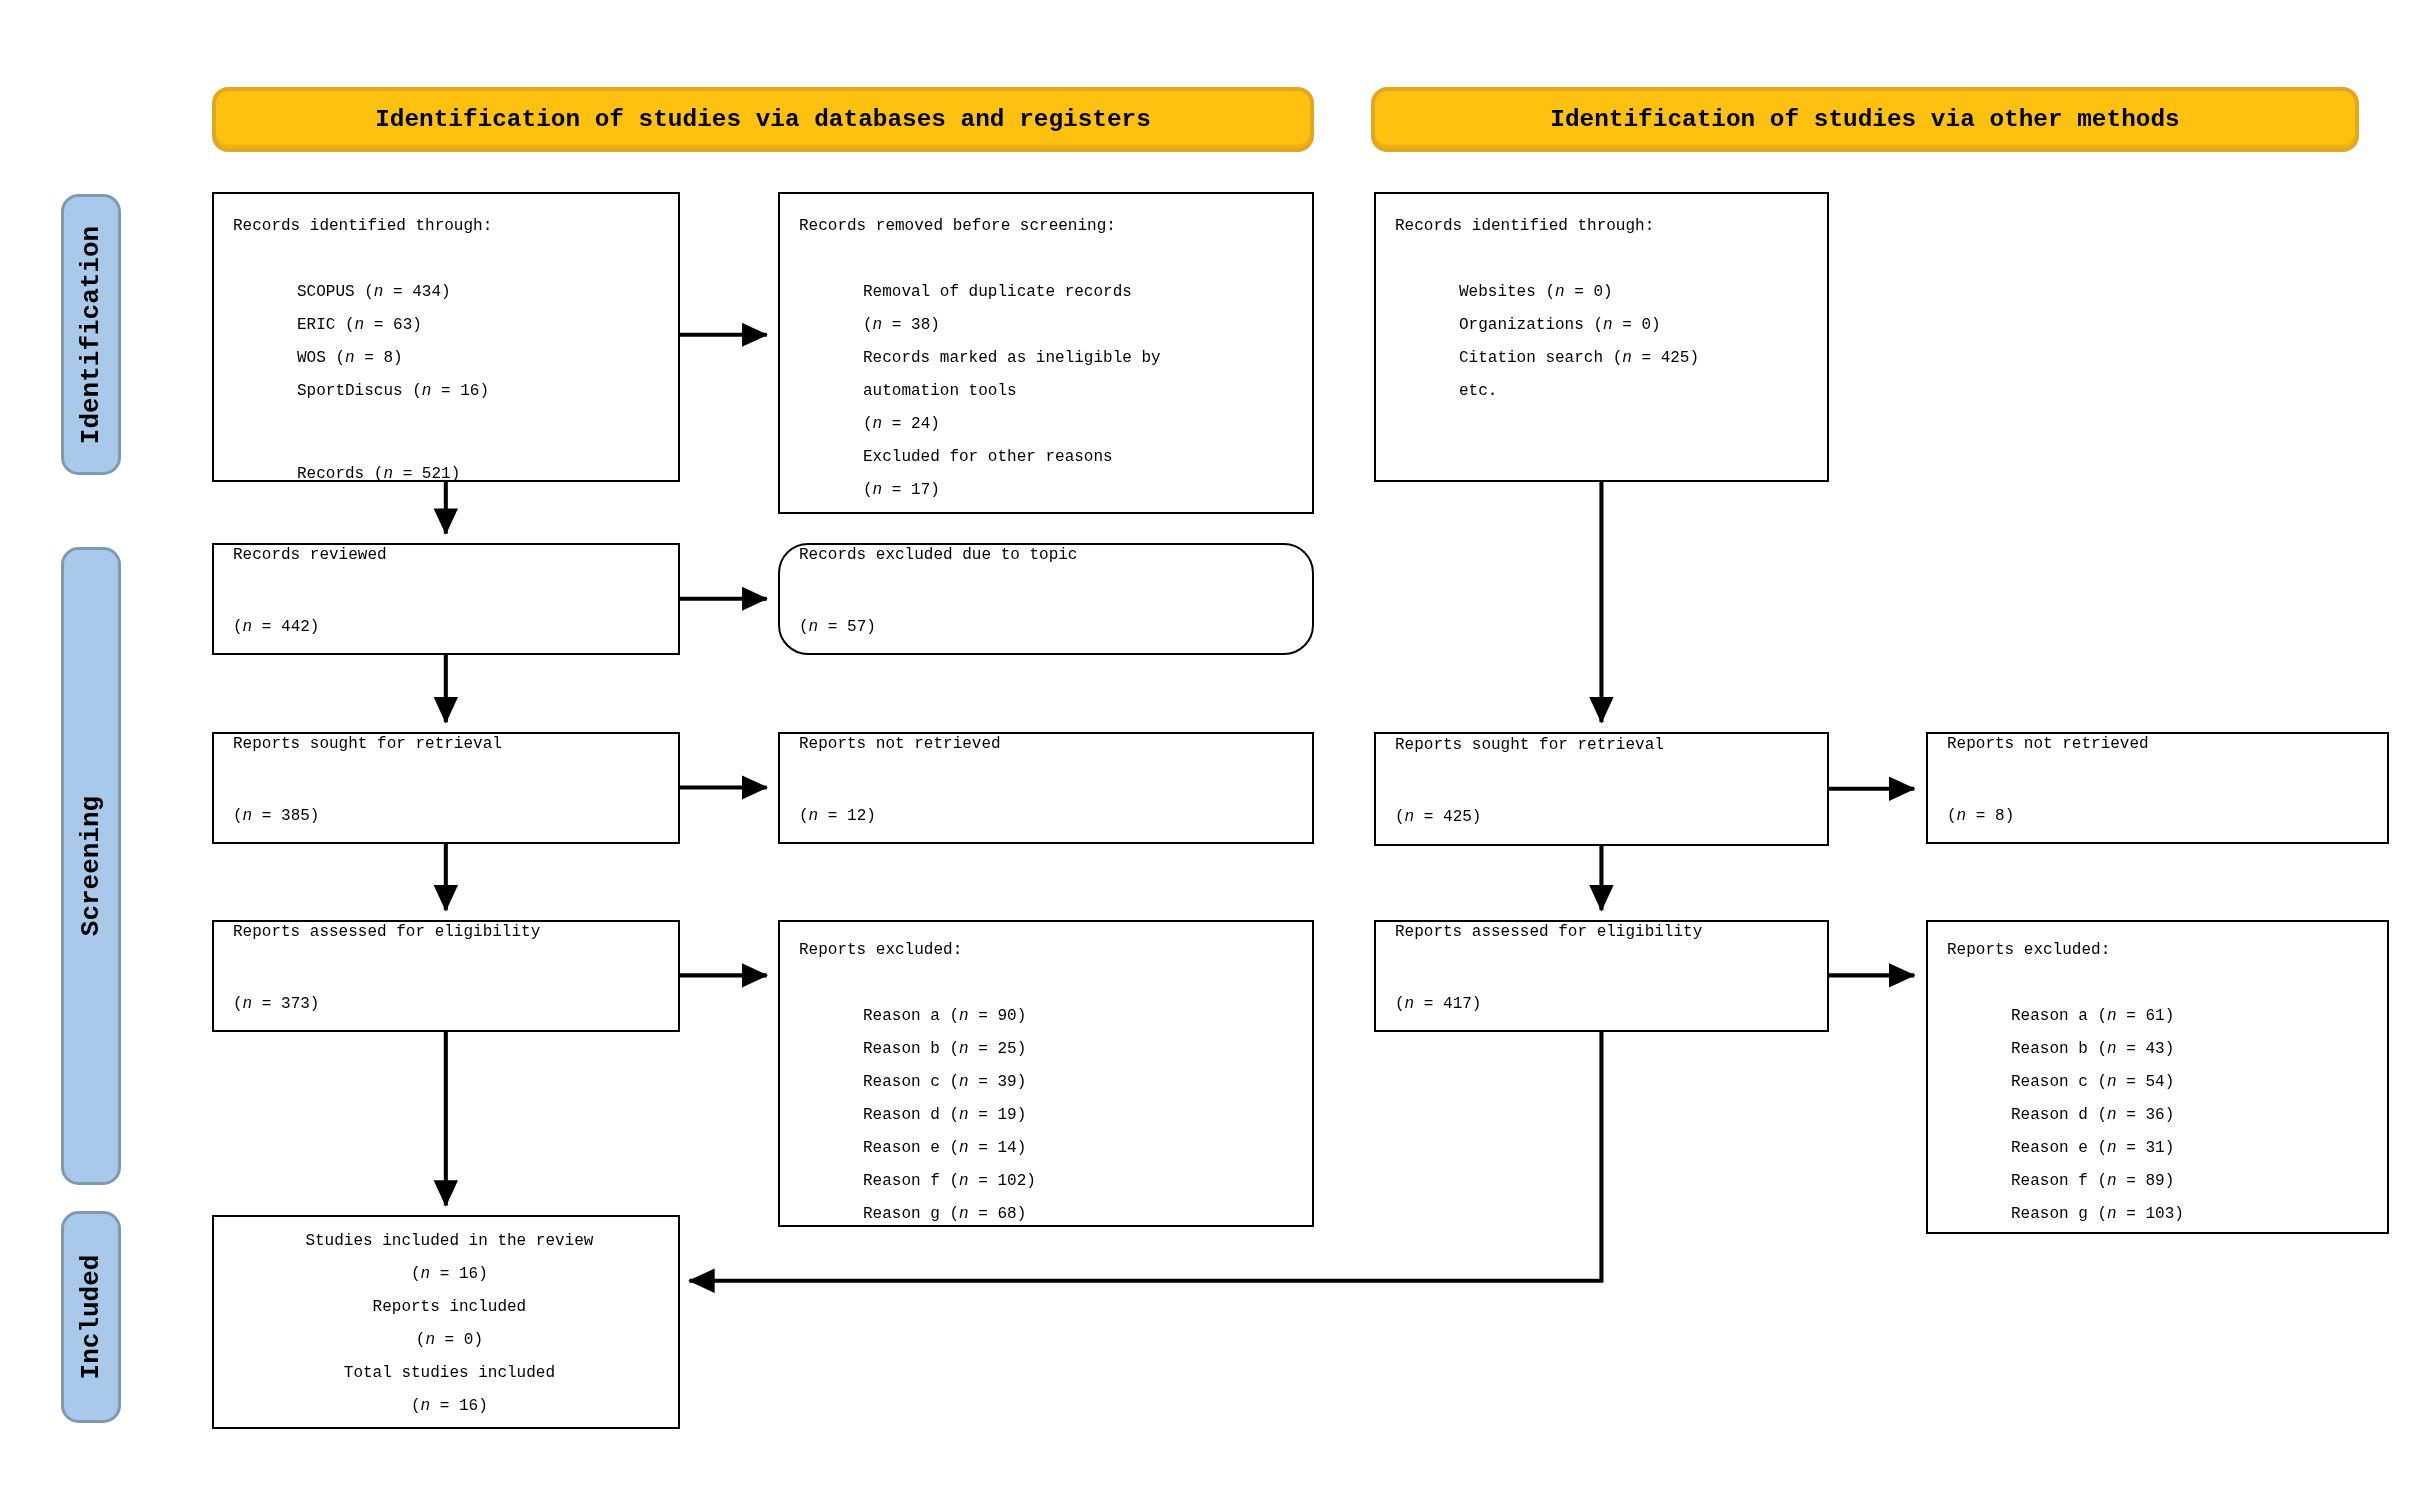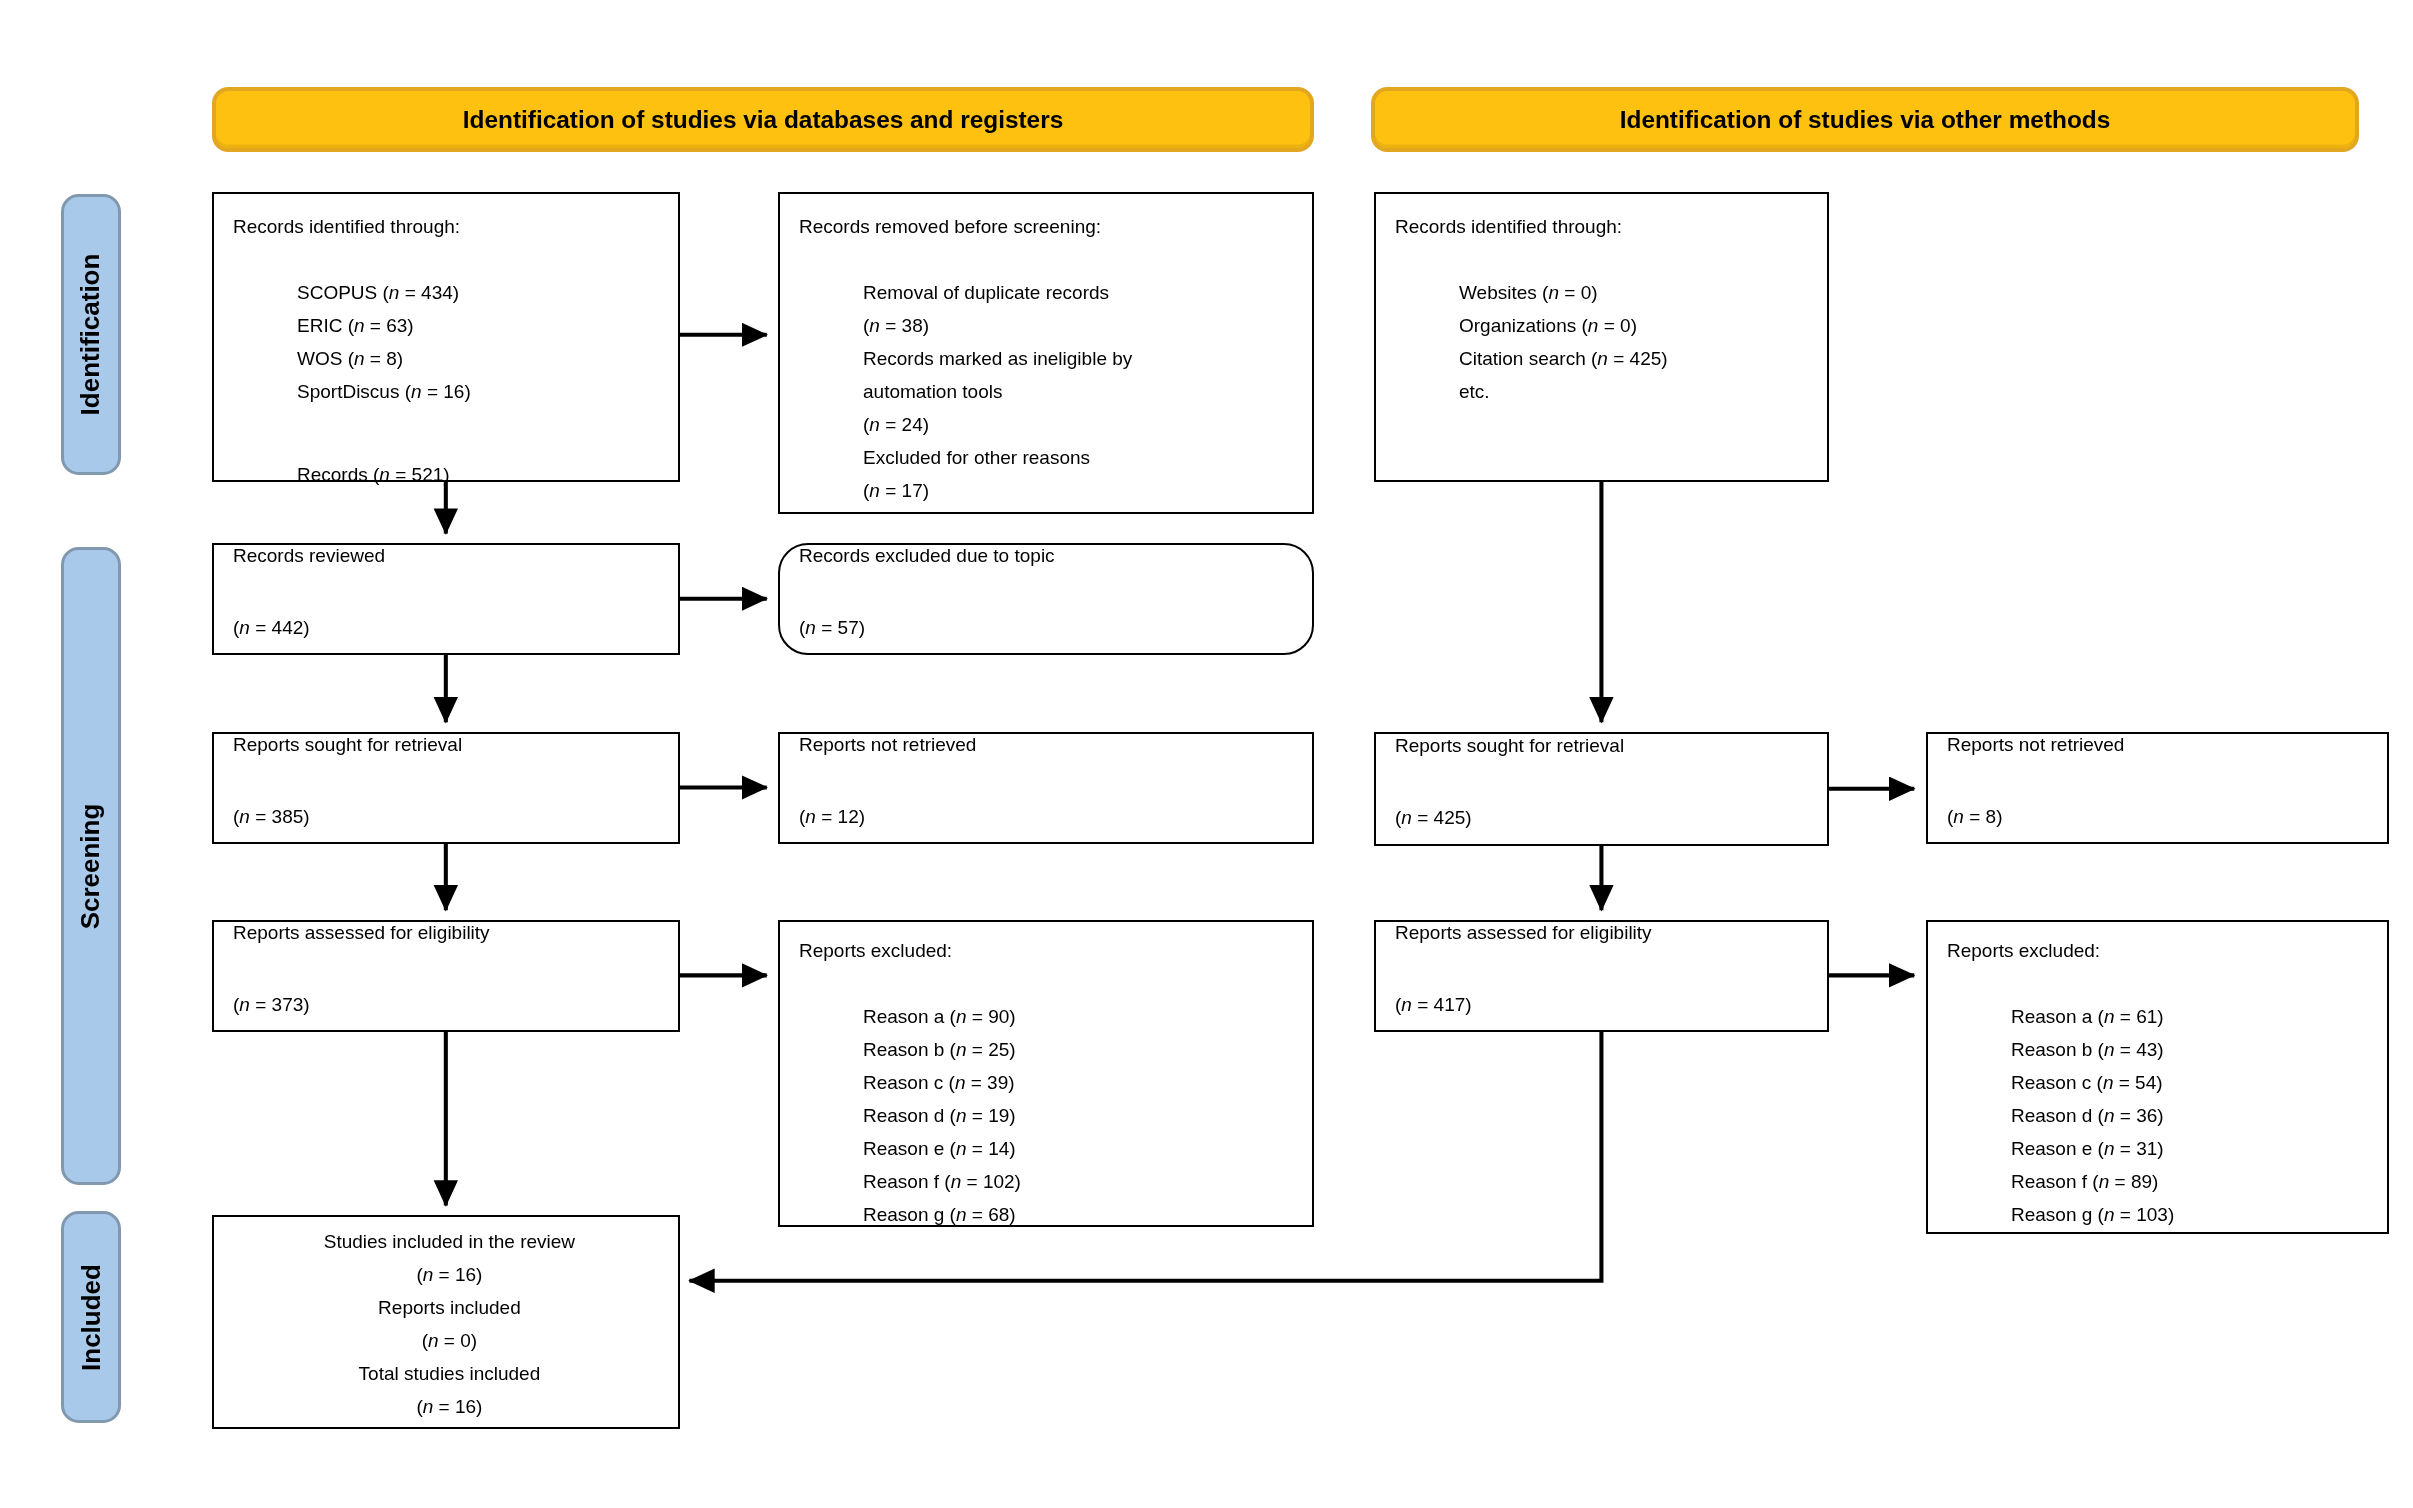--- a/index.html
+++ b/index.html
@@ -1,21 +1,21 @@
 <!DOCTYPE html>
 <html style="font-size:11px"><head>
 <meta charset="utf-8">
 <title>PRISMA Flow Diagram</title>
 <style>
   html,body{margin:0;padding:0;background:#ffffff;}
   .canvas{
     position:relative;
     width:2413px;height:1450px;
     background:#ffffff;
-    font-family:Liberation Sans, sans-serif;
+    font-family:Liberation Mono, monospace;
     color:#000;
     overflow:hidden;
   }
   svg.arrows{position:absolute;left:0;top:0;width:2413px;height:1509px;}
   .hdr{
     position:absolute;top:87px;height:65px;
     background:#FEC110;
     border:4.1px solid #E2A620;
     border-radius:16.3px;
     box-sizing:border-box;
@@ -34,21 +34,21 @@
   .stage span{
     transform:rotate(-90deg);
     white-space:nowrap;
     font-weight:bold;font-size:26px;
   }
   .box{
     position:absolute;
     background:#fff;
     border:2px solid #000;
     box-sizing:border-box;
-    font-size:19px;line-height:33px;
+    font-size:16px;line-height:33px;
     padding:16.3px 12.2px 12.2px 19px;
   }
   .box.vcenter{
     display:flex;flex-direction:column;justify-content:center;
     padding-top:0;padding-bottom:16px;gap:39px;
   }
   .items{margin-top:33px;}
   .item{padding-left:64px;white-space:pre-line;}
   .footer{margin-top:50px;padding-left:64px;}
   .tight{padding-top:8.1px;text-align:center;}

